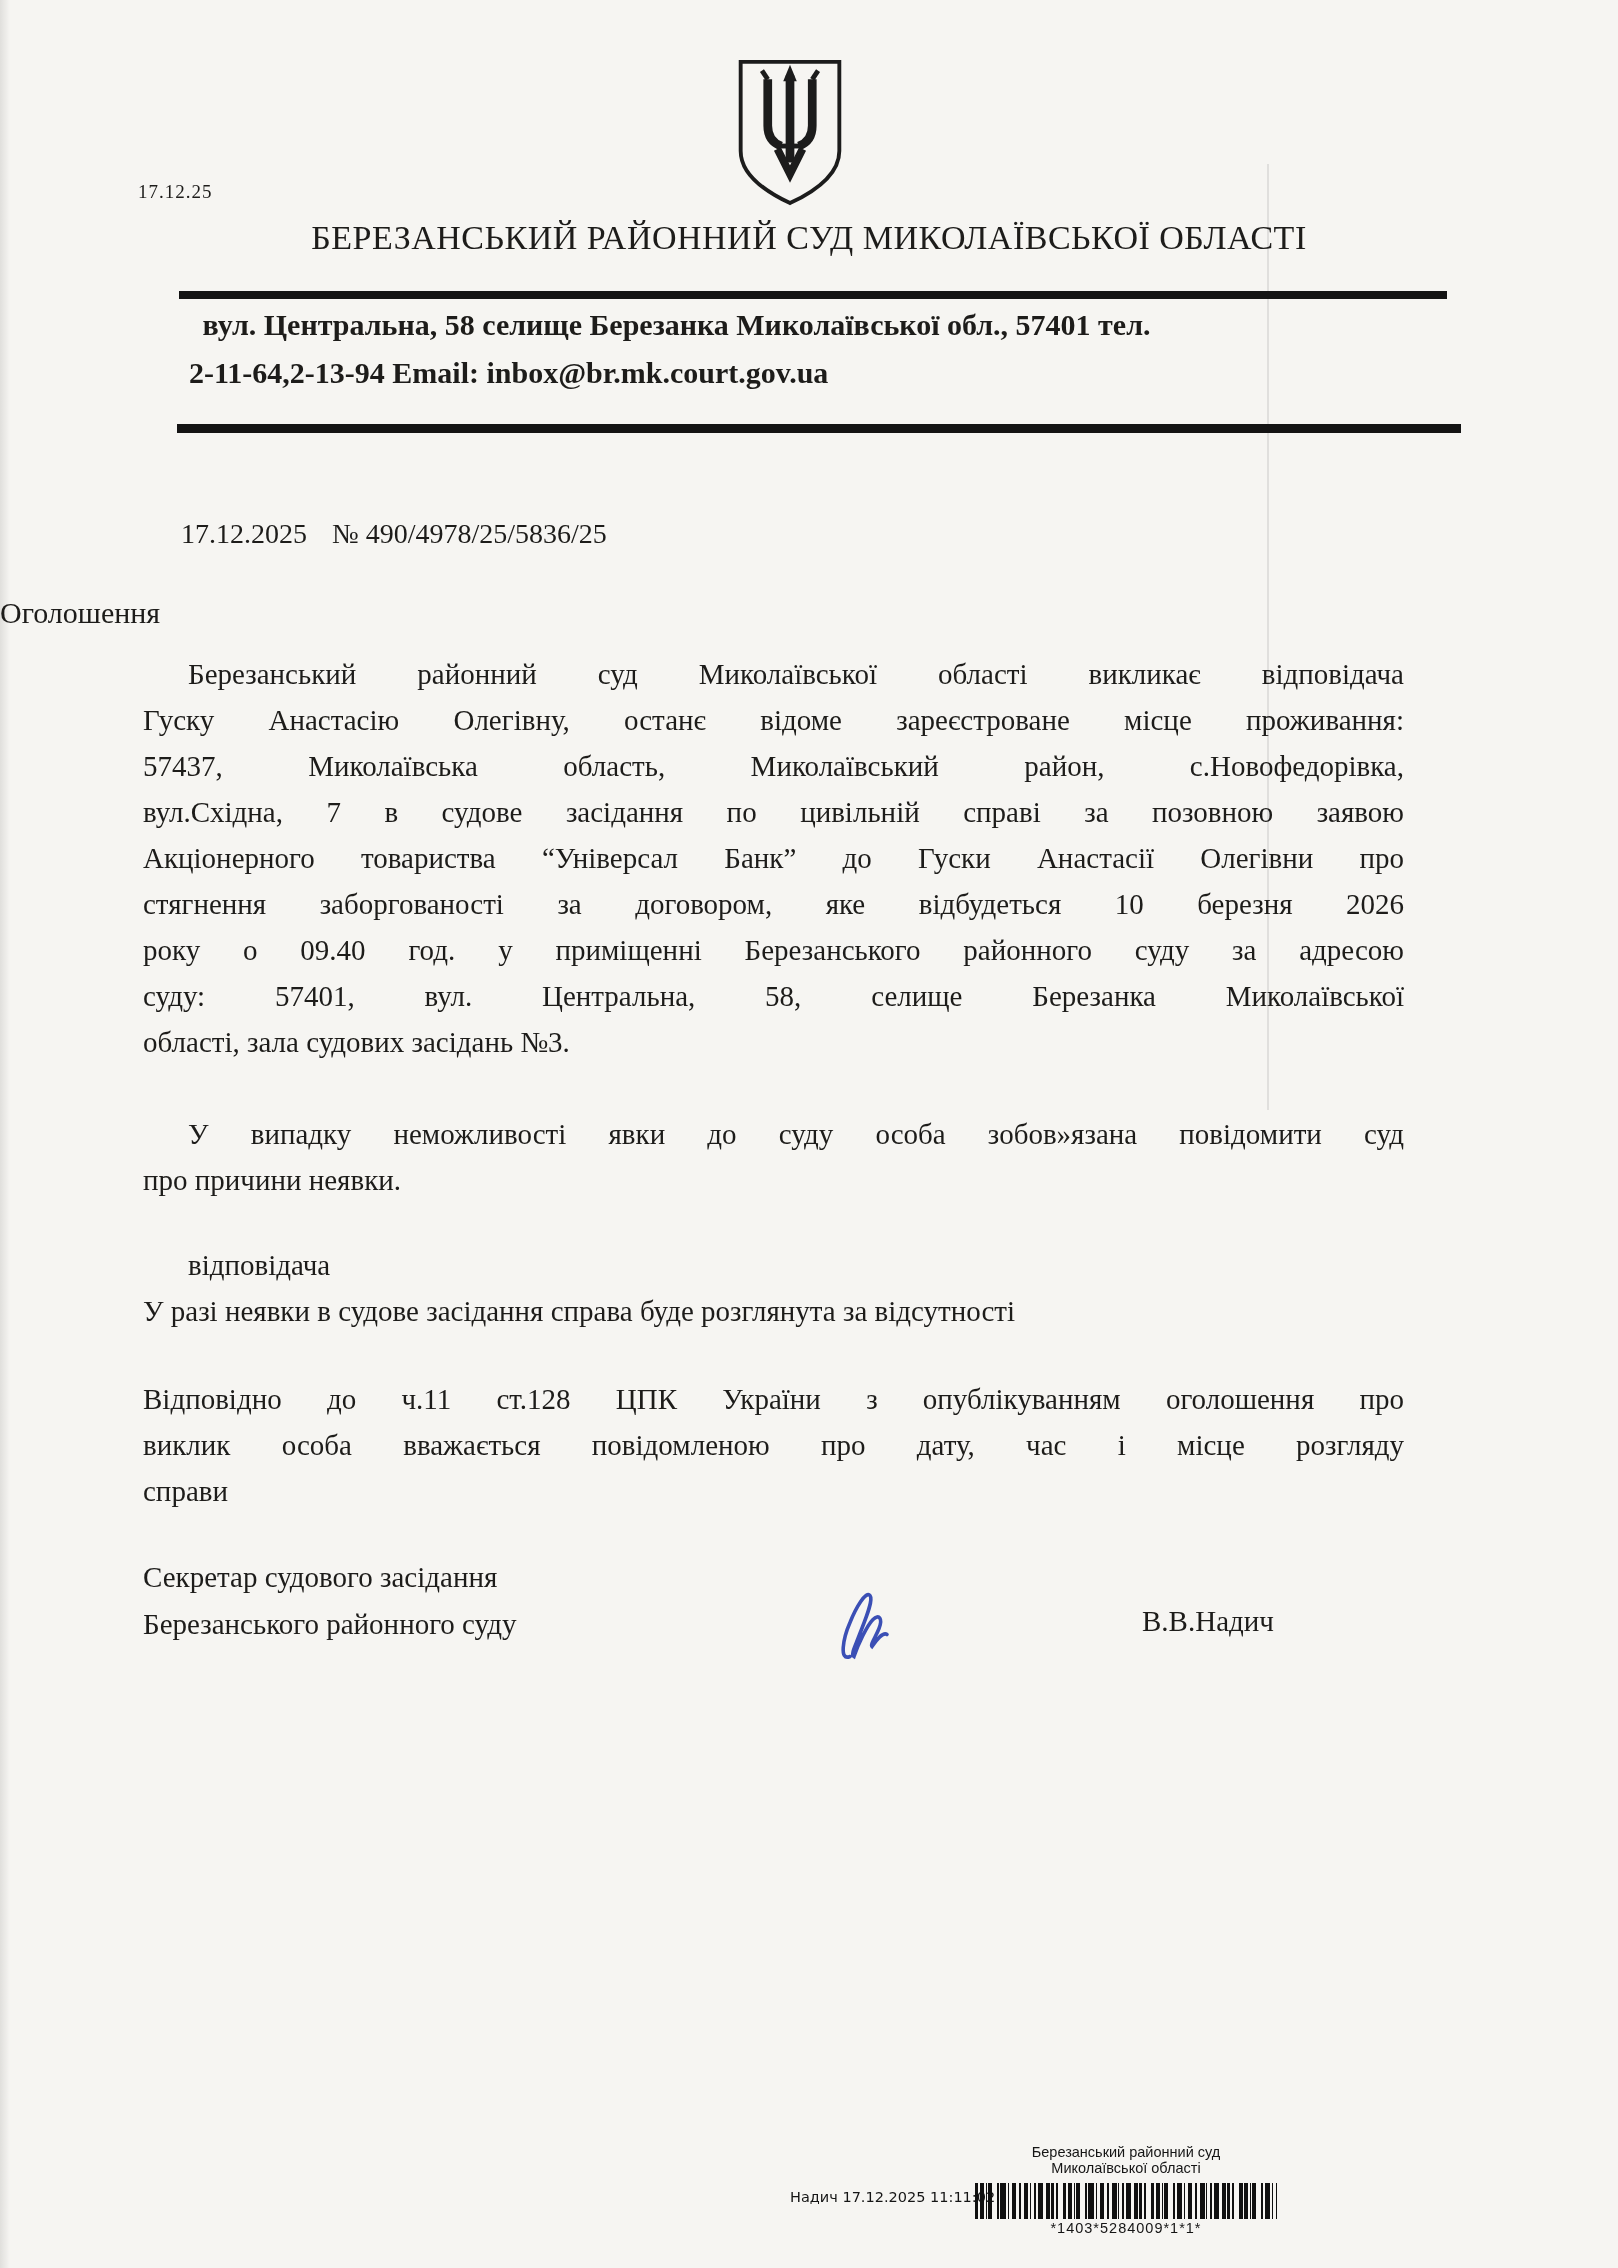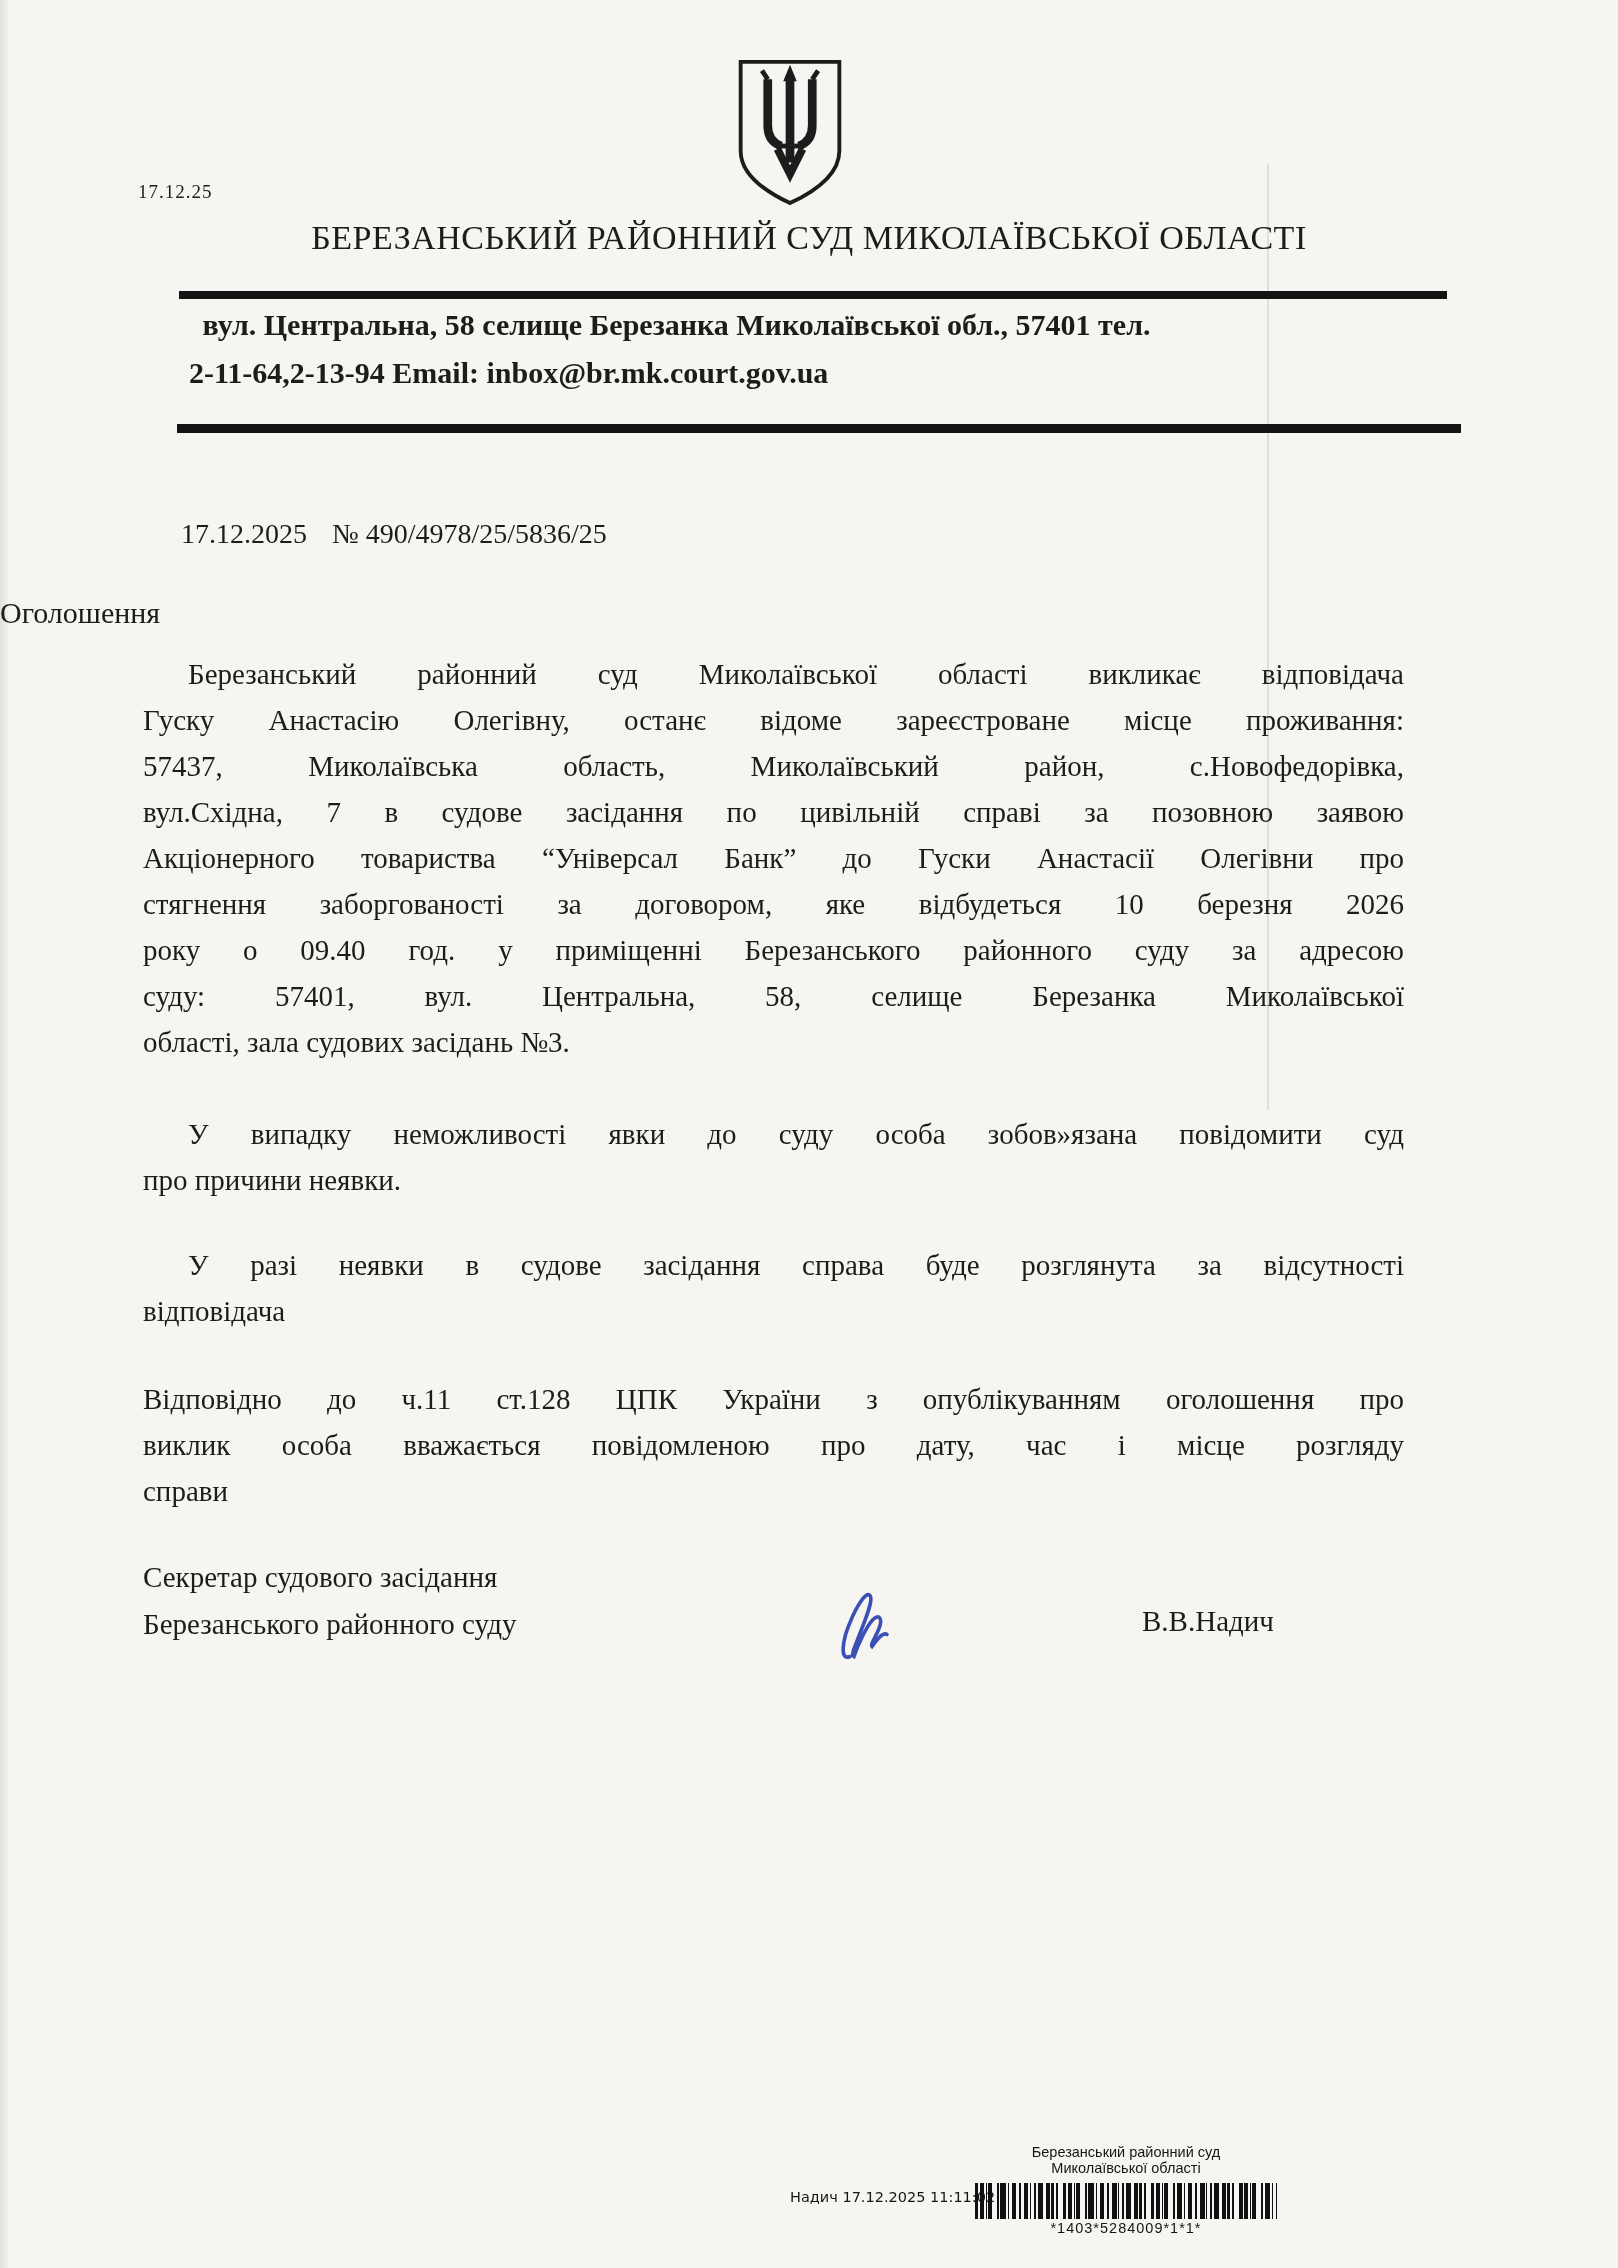--- a/index.html
+++ b/index.html
@@ -108,22 +108,22 @@
         <div class="para-line"><span>стягнення заборгованості за договором, яке </span><span class="b">відбудеться 10 березня 2026</span></div>
         <div class="para-line"><span class="b">року о 09.40 год. у приміщенні Березанського районного суду за адресою</span></div>
         <div class="para-line"><span class="b">суду: 57401, вул. Центральна, 58, селище Березанка Миколаївської</span></div>
         <div class="para-line"><span class="b">області, зала судових засідань №3.</span></div>
       </div>
     <div class="para indent para-gap1">
         <div class="para-line"><span>У випадку неможливості явки до суду особа зобов»язана повідомити суд</span></div>
         <div class="para-line"><span>про причини неявки.</span></div>
       </div>
     <div class="para indent para-gap2">
+        <div class="para-line"><span>відповідача</span></div>
         <div class="para-line"><span>У разі неявки в судове засідання справа буде розглянута за відсутності</span></div>
-        <div class="para-line"><span>відповідача</span></div>
       </div>
     <div class="para para-gap3">
         <div class="para-line"><span class="b">Відповідно до ч.11 ст.128 ЦПК України з опублікуванням оголошення про</span></div>
         <div class="para-line"><span class="b">виклик особа вважається повідомленою про дату, час і місце розгляду</span></div>
         <div class="para-line"><span class="b">справи</span></div>
       </div>
   </div>
 
   <div class="sig-role">
     <div>Секретар судового засідання</div>

